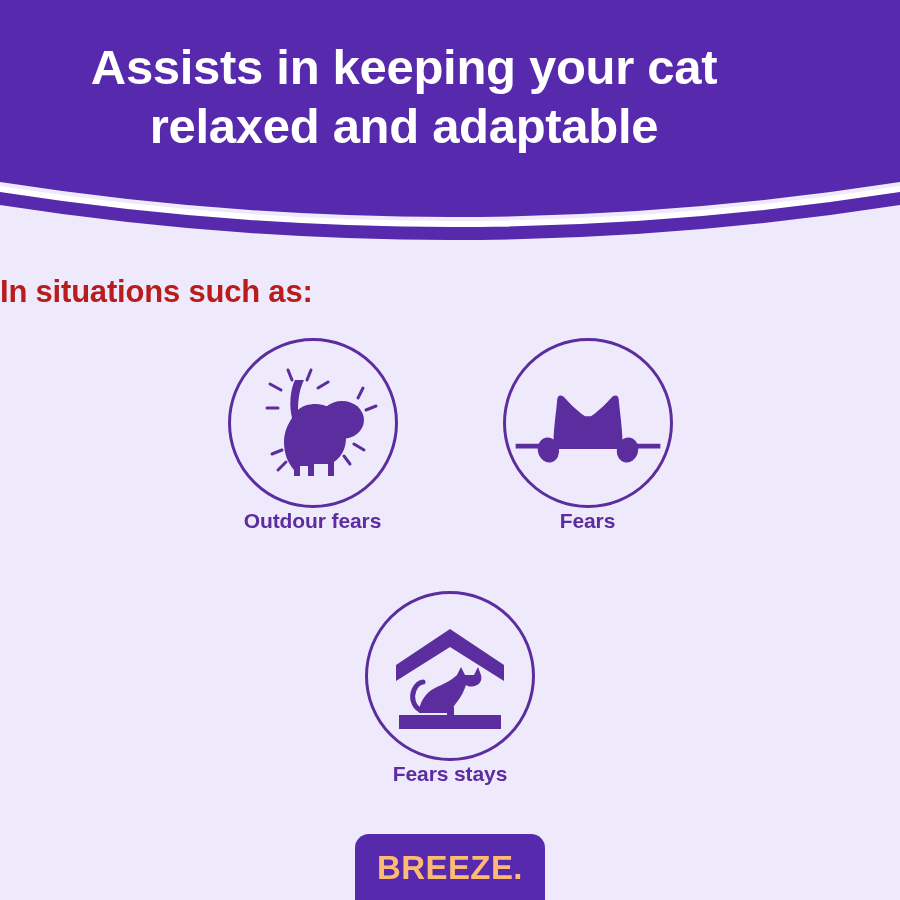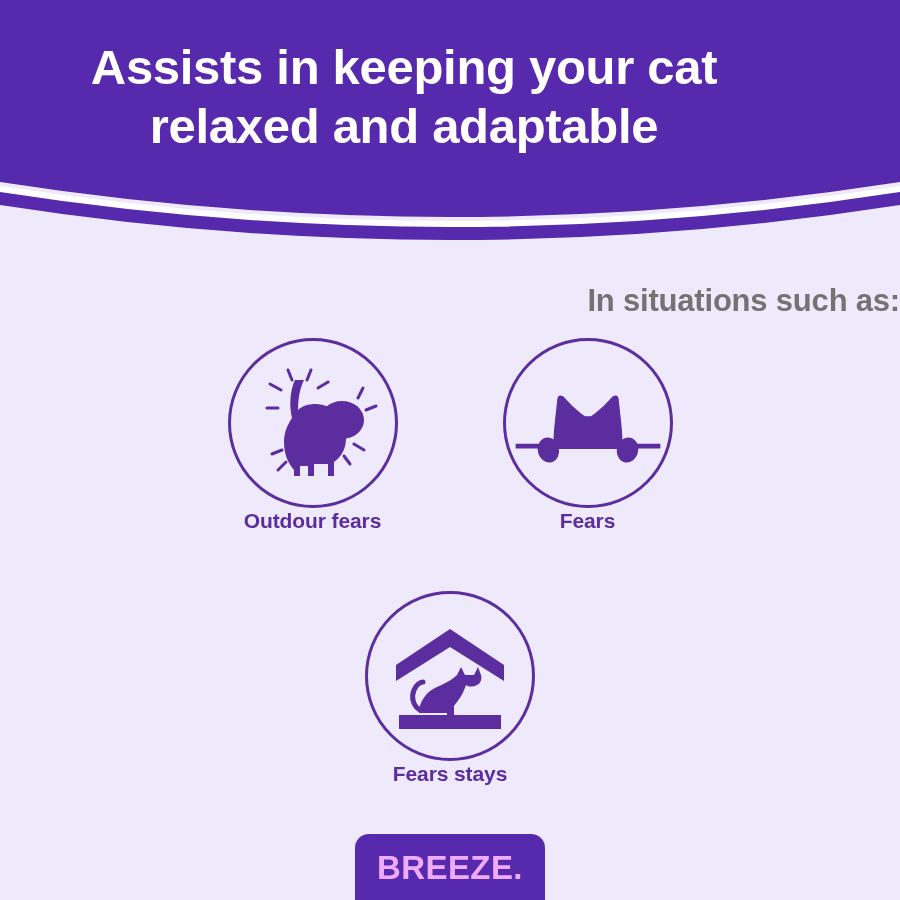--- a/index.html
+++ b/index.html
@@ -57,28 +57,27 @@
   }
 
   .header-title .line { display: block; white-space: nowrap; }
 
   
   .subheading {
     position: absolute;
     top: 272px;
     left: 0;
     width: 900px;
-    text-align: right;
-    color: #737373;
+    text-align: left;
+    color: #b91c1c;
     font-family: "Liberation Sans", sans-serif;
     font-weight: bold;
     font-size: 31px;
     line-height: 40px;
     letter-spacing: -0.2px;
-    margin-top: 9px;
   }
 
   
   .grid {
     position: absolute;
     top: 338px;
     left: 175px;
     width: 550px;
   }
 
@@ -131,21 +130,21 @@
     height: 90px;
     background: #5729AC;
     border-radius: 14px;
     display: flex;
     align-items: flex-start;
     justify-content: center;
     padding-top: 15px;
   }
 
   .logo-text {
-    color: #f0abfc;
+    color: #fdba74;
     font-family: "Liberation Sans", sans-serif;
     font-weight: bold;
     font-size: 33px;
     line-height: 38px;
     letter-spacing: 0.4px;
   }
 </style>
 </head>
 <body>
 

